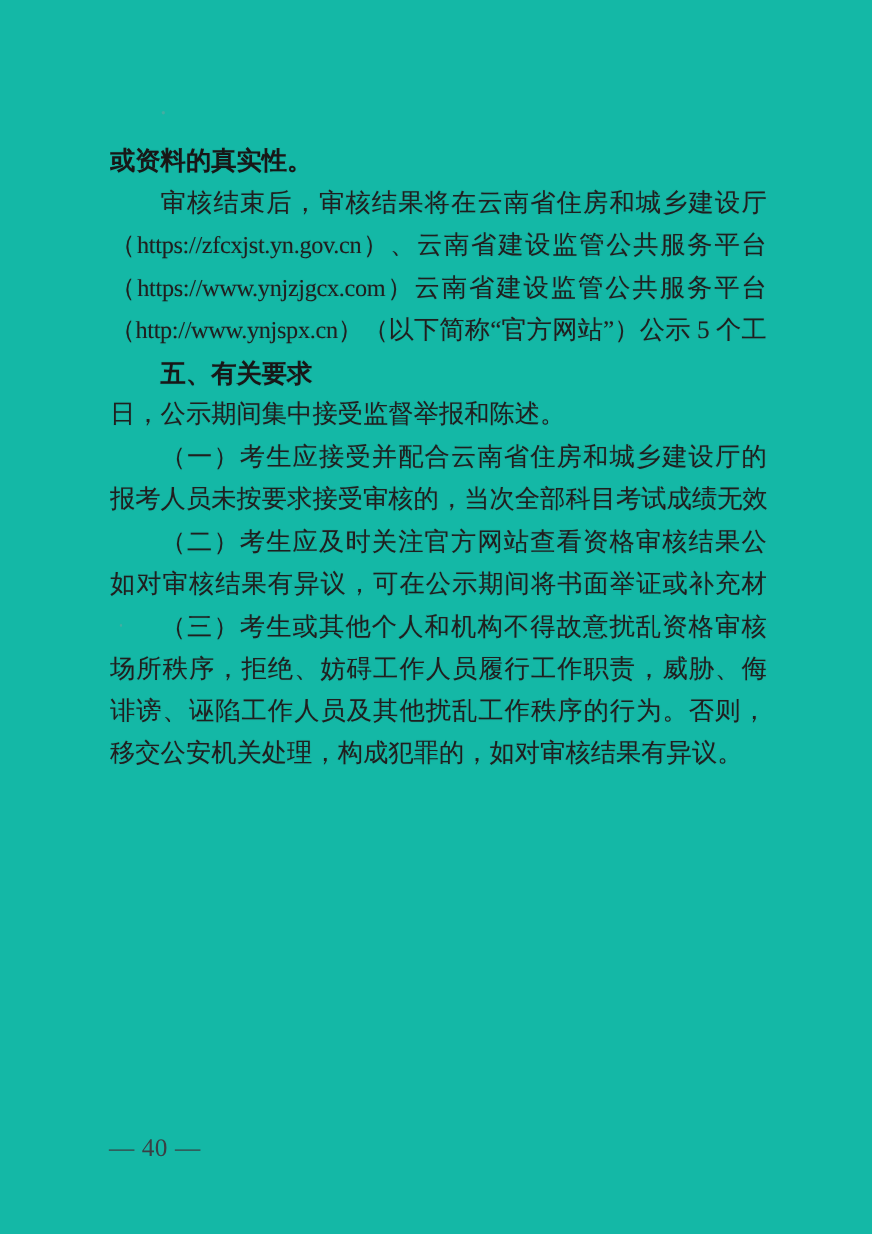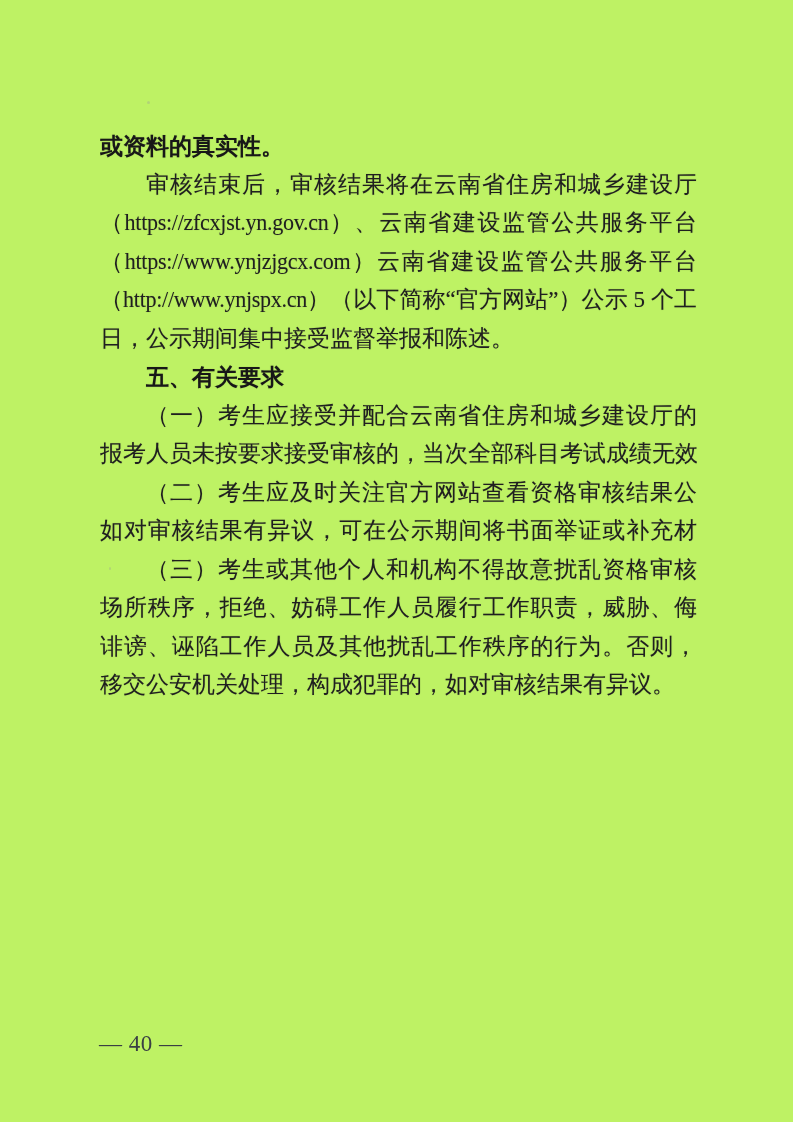--- a/index.html
+++ b/index.html
@@ -4,21 +4,21 @@
 <style>
   html, body {
     margin: 0;
     padding: 0;
     background: #ffffff;
   }
   .page {
     position: relative;
     width: 793px;
     height: 1122px;
-    background: #bef264;
+    background: #14b8a6;
     overflow: hidden;
     font-family: "Liberation Serif", "DejaVu Serif", serif;
   }
   .doc-body {
     position: absolute;
     left: 100px;
     top: 127px;
     width: 597px;
   }
   .line {
@@ -70,22 +70,22 @@
 </head>
 <body>
 
 <div class="page">
   <div class="doc-body">
       <div class="line emph"><span>或资料的真实性。</span></div>
       <div class="line body indent justify"><span>审核结束后，审核结果将在云南省住房和城乡建设厅官网</span></div>
       <div class="line body justify"><span>（</span><span class="url">https://zfcxjst.yn.gov.cn</span><span>）、云南省建设监管公共服务平台</span></div>
       <div class="line body justify"><span>（</span><span class="url">https://www.ynjzjgcx.com</span><span>）云南省建设监管公共服务平台</span></div>
       <div class="line body justify"><span>（</span><span class="url">http://www.ynjspx.cn</span><span>）（以下简称“官方网站”）公示 5 个工作</span></div>
+      <div class="line heading indent"><span>五、有关要求</span></div>
       <div class="line body"><span>日，公示期间集中接受监督举报和陈述。</span></div>
-      <div class="line heading indent"><span>五、有关要求</span></div>
       <div class="line body indent justify"><span>（一）考生应接受并配合云南省住房和城乡建设厅的审核。</span></div>
       <div class="line body"><span>报考人员未按要求接受审核的，当次全部科目考试成绩无效。</span></div>
       <div class="line body indent justify"><span>（二）考生应及时关注官方网站查看资格审核结果公示。</span></div>
       <div class="line body justify"><span>如对审核结果有异议，可在公示期间将书面举证或补充材料送</span></div>
       <div class="line body indent justify"><span>（三）考生或其他个人和机构不得故意扰乱资格审核工作</span></div>
       <div class="line body justify"><span>场所秩序，拒绝、妨碍工作人员履行工作职责，威胁、侮辱、</span></div>
       <div class="line body justify"><span>诽谤、诬陷工作人员及其他扰乱工作秩序的行为。否则，依法</span></div>
       <div class="line body"><span>移交公安机关处理，构成犯罪的，如对审核结果有异议。</span></div>
     </div>
   <div class="footer-page-number">— 40 —</div>

